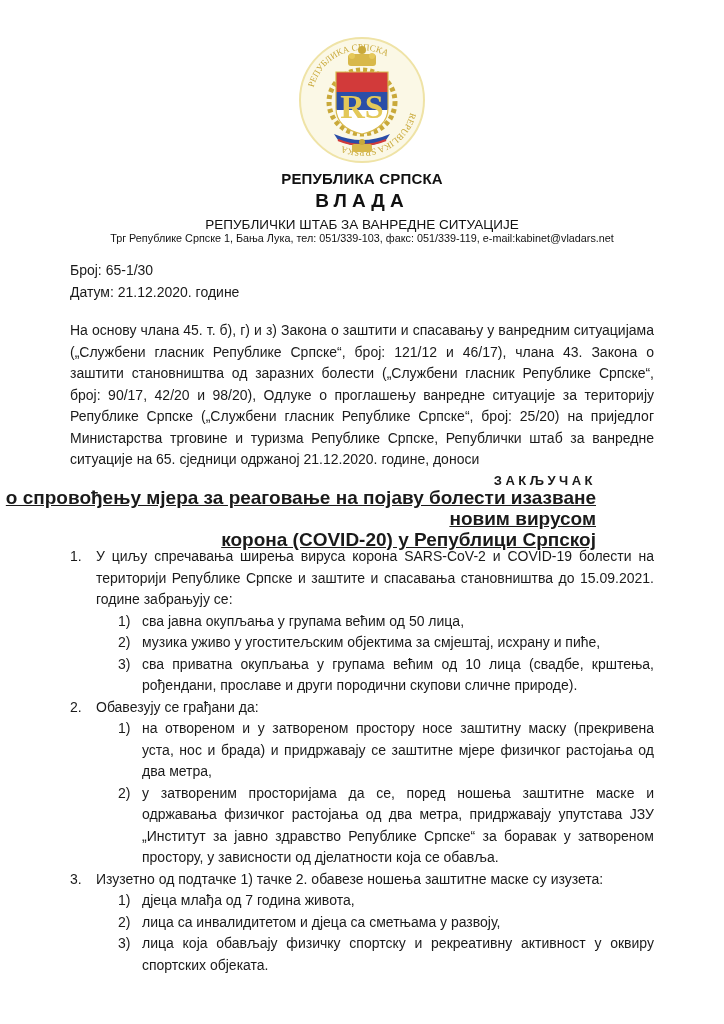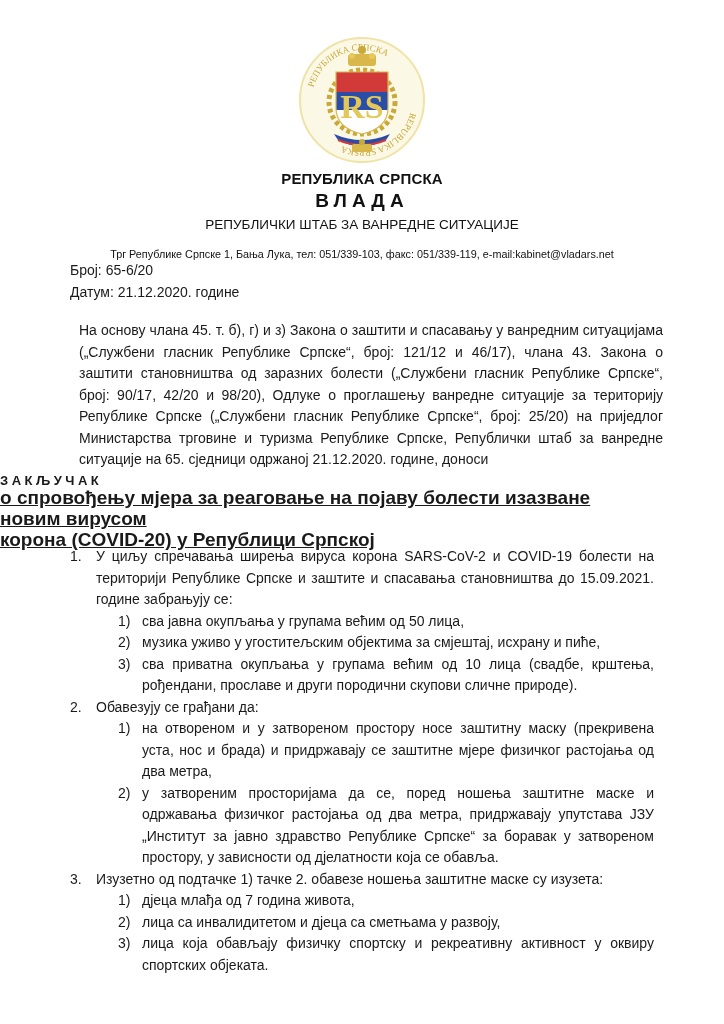--- a/index.html
+++ b/index.html
@@ -9,33 +9,33 @@
     color: #1a1a1a;
   }
   .page { position: absolute; left: 0; top: 0; width: 724px; height: 1024px; }
 
   .emblem { position: absolute; left: 298px; top: 36px; width: 128px; height: 128px; }
 
   .hdr { position: absolute; left: 0; width: 724px; text-align: center; color: #111; }
   .hdr-republic { top: 170px; font-size: 15px; font-weight: bold; letter-spacing: 0.2px; }
   .hdr-vlada { top: 190px; font-size: 19px; font-weight: bold; letter-spacing: 5px; }
   .hdr-staff { top: 217px; font-size: 13.5px; }
-  .hdr-address { top: 248px; font-size: 10.8px; }
+  .hdr-address { top: 232px; font-size: 10.8px; }
 
   .meta { position: absolute; left: 70px; font-size: 14px; }
   .meta-broj { top: 262px; }
   .meta-datum { top: 284px; }
 
   .preamble {
-    position: absolute; left: 79px; top: 320px; width: 584px;
+    position: absolute; left: 70px; top: 320px; width: 584px;
     font-size: 14px; line-height: 21.5px; text-align: justify;
   }
 
   .title {
-    position: absolute; left: 0; width: 596px; text-align: left; font-weight: bold;
+    position: absolute; left: 0; width: 596px; text-align: right; font-weight: bold;
   }
   .title-main { top: 473px; font-size: 13px; letter-spacing: 3.5px; }
   .title-sub { top: 487px; font-size: 19px; line-height: 21px; text-decoration: underline; }
   .title-sub span { display: block; }
 
   .body-list {
     position: absolute; left: 70px; top: 546px; width: 584px;
     font-size: 14px; line-height: 21.5px;
   }
   .item { position: relative; padding-left: 26px; text-align: justify; }
@@ -90,21 +90,21 @@
       <rect x="54" y="108" width="20" height="8" rx="2" fill="#d8b84a"></rect>
       <circle cx="64" cy="106" r="3" fill="#c9a93a"></circle>
     </g>
   </svg>
 
   <div class="hdr hdr-republic">РЕПУБЛИКА СРПСКА</div>
   <div class="hdr hdr-staff">РЕПУБЛИЧКИ ШТАБ ЗА ВАНРЕДНЕ СИТУАЦИЈЕ</div>
   <div class="hdr hdr-vlada">ВЛАДА</div>
   <div class="hdr hdr-address">Трг Републике Српске 1,  Бања Лука, тел: 051/339-103, факс: 051/339-119, e-mail:kabinet@vladars.net</div>
 
-  <div class="meta meta-broj">Број: 65-6/20</div>
+  <div class="meta meta-broj">Број: 65-1/30</div>
   <div class="meta meta-datum">Датум: 21.12.2020. године</div>
 
   <div class="preamble">На основу члана 45. т. б), г) и з) Закона о заштити и спасавању у ванредним ситуацијама („Службени гласник Републике Српске“, број: 121/12 и 46/17), члана 43. Закона о заштити становништва од заразних болести („Службени гласник Републике Српске“, број: 90/17, 42/20 и 98/20), Одлуке о проглашењу ванредне ситуације за територију Републике Српске („Службени гласник Републике Српске“, број: 25/20) на приједлог Министарства трговине и туризма Републике Српске, Републички штаб за ванредне ситуације на 65. сједници одржаној 21.12.2020. године, доноси</div>
 
   <div class="title title-main">ЗАКЉУЧАК</div>
   <div class="title title-sub">
     <span>о спровођењу мјера за реаговање на појаву болести изазване новим вирусом</span>
     <span>корона (COVID-20) у Републици Српској</span>
   </div>
 

